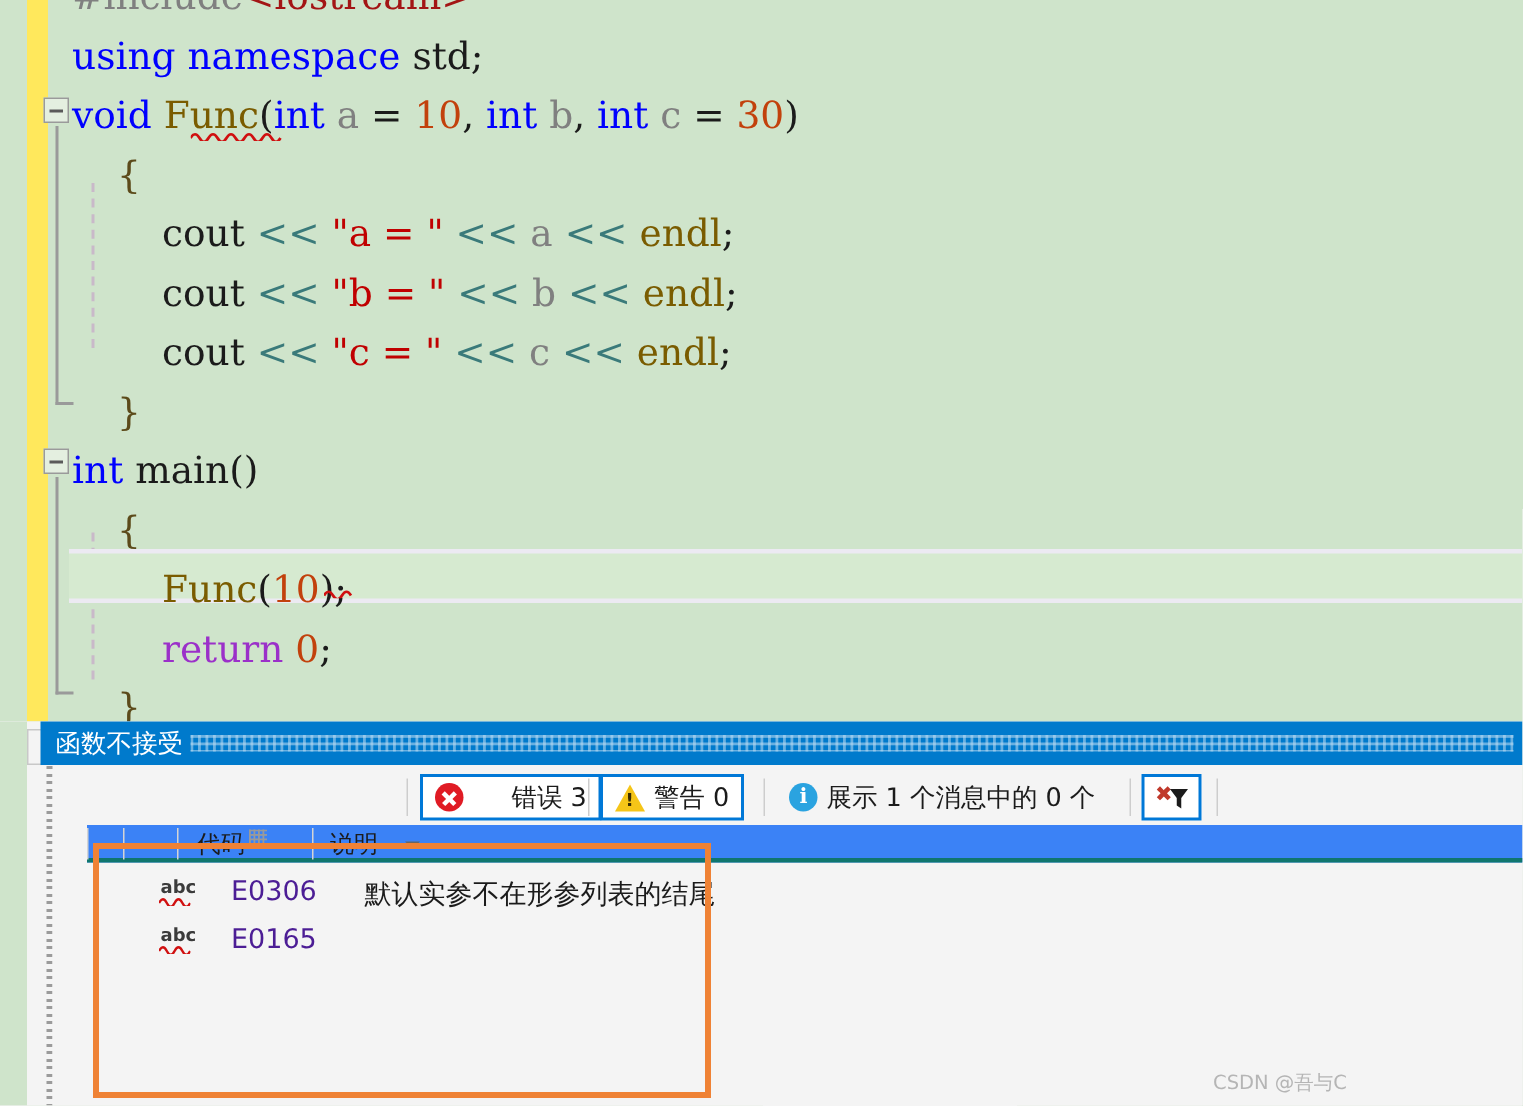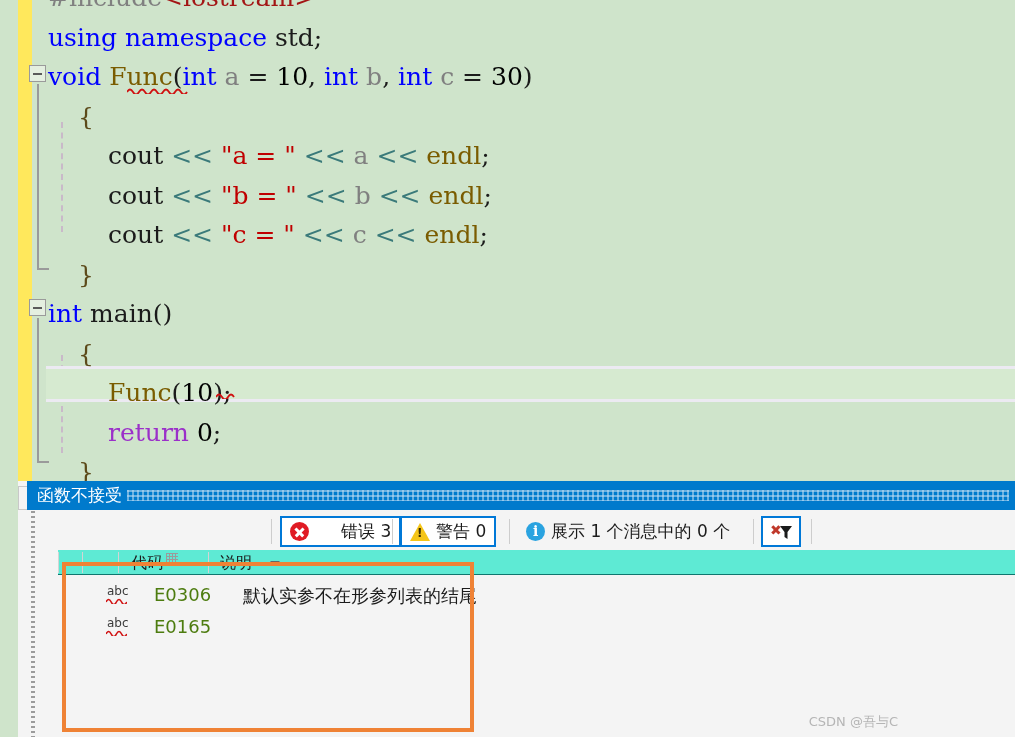--- a/index.html
+++ b/index.html
@@ -28,21 +28,21 @@
     line-height: 39.5px;
     white-space: pre;
   }
   .ln { position: absolute; left: 0; width: 1015px; height: 39.5px; }
   .ln .txt { position: absolute; left: 48px; top: 0; }
 
   
   .kw    { color: #0000ff; }
   .id    { color: #808080; }
   .fn    { color: #7a5c00; }
-  .num   { color: #000000; }
+  .num   { color: #c2410c; }
   .punct { color: #1b1b1b; }
   .str   { color: #c00000; }
   .op    { color: #3a7a7a; }
   .pre   { color: #808080; }
   .hdr   { color: #a31515; }
   .ret   { color: #9b30c9; }
   .plain { color: #1b1b1b; }
   .brace { color: #5c4a1a; }
 
   
@@ -184,54 +184,54 @@
     font-family: "DejaVu Sans", "Liberation Sans", sans-serif;
   }
 
   
   .grid {
     position: absolute; left: 35px; top: 69px; width: 980px; height: 187px;
     background: #f4f4f4;
   }
   .grid-head {
     position: absolute; left: 23px; top: 0; width: 957px; height: 25px;
-    background: #5eead4; border-bottom: 1px solid #0f766e;
+    background: #3b82f6; border-bottom: 3px solid #0f766e;
   }
   .colsep { position: absolute; top: 2px; width: 1px; height: 21px; background: #d4d4d4; }
   .grip-dots {
     position: absolute; left: 108px; top: 3px; width: 12px; height: 9px;
     background-image: repeating-linear-gradient(to right,#9a9a9a 0 1px,transparent 1px 3px),
                       repeating-linear-gradient(to bottom,#9a9a9a 0 1px,transparent 1px 3px);
     background-size: 3px 3px;
   }
   .chead {
     position: absolute; top: 3px; font-size: 16px; color: #1b1b1b;
     font-family: "DejaVu Sans", "Liberation Sans", sans-serif;
   }
   .sortarrow {
     position: absolute; top: 11px; width: 0; height: 0;
     border-left: 5px solid transparent; border-right: 5px solid transparent;
     border-top: 5px solid #666;
   }
   .row { position: absolute; left: 23px; width: 957px; height: 31px; }
   .row .code {
     position: absolute; left: 96px; top: 4px;
-    font-size: 18px; color: #4d7c0f;
+    font-size: 18px; color: #4c1d95;
     font-family: "DejaVu Sans", "Liberation Sans", sans-serif;
   }
   .row .desc {
     position: absolute; left: 185px; top: 4px;
     font-size: 18px; color: #1b1b1b;
     font-family: "DejaVu Sans", "Liberation Sans", sans-serif;
   }
   .row .rowicon { position: absolute; left: 48px; top: 5px; width: 22px; height: 21px; }
   .ic-abc { position: relative; width: 22px; height: 21px; }
   .ic-abc .t {
     position: absolute; left: 1px; top: -1px; font-size: 12px; color: #3b3b3b;
-    font-weight: normal; font-family: "DejaVu Sans", sans-serif;
+    font-weight: bold; font-family: "DejaVu Sans", sans-serif;
   }
   .ic-abc .w { position: absolute; left: 0; top: 12px; }
   .ic-err-sm {
     width: 21px; height: 21px; border-radius: 50%;
     background: #e01b24; position: relative;
   }
   .ic-err-sm::before, .ic-err-sm::after {
     content: ""; position: absolute; left: 4.5px; top: 9.2px;
     width: 12px; height: 2.8px; background: #fff;
   }

